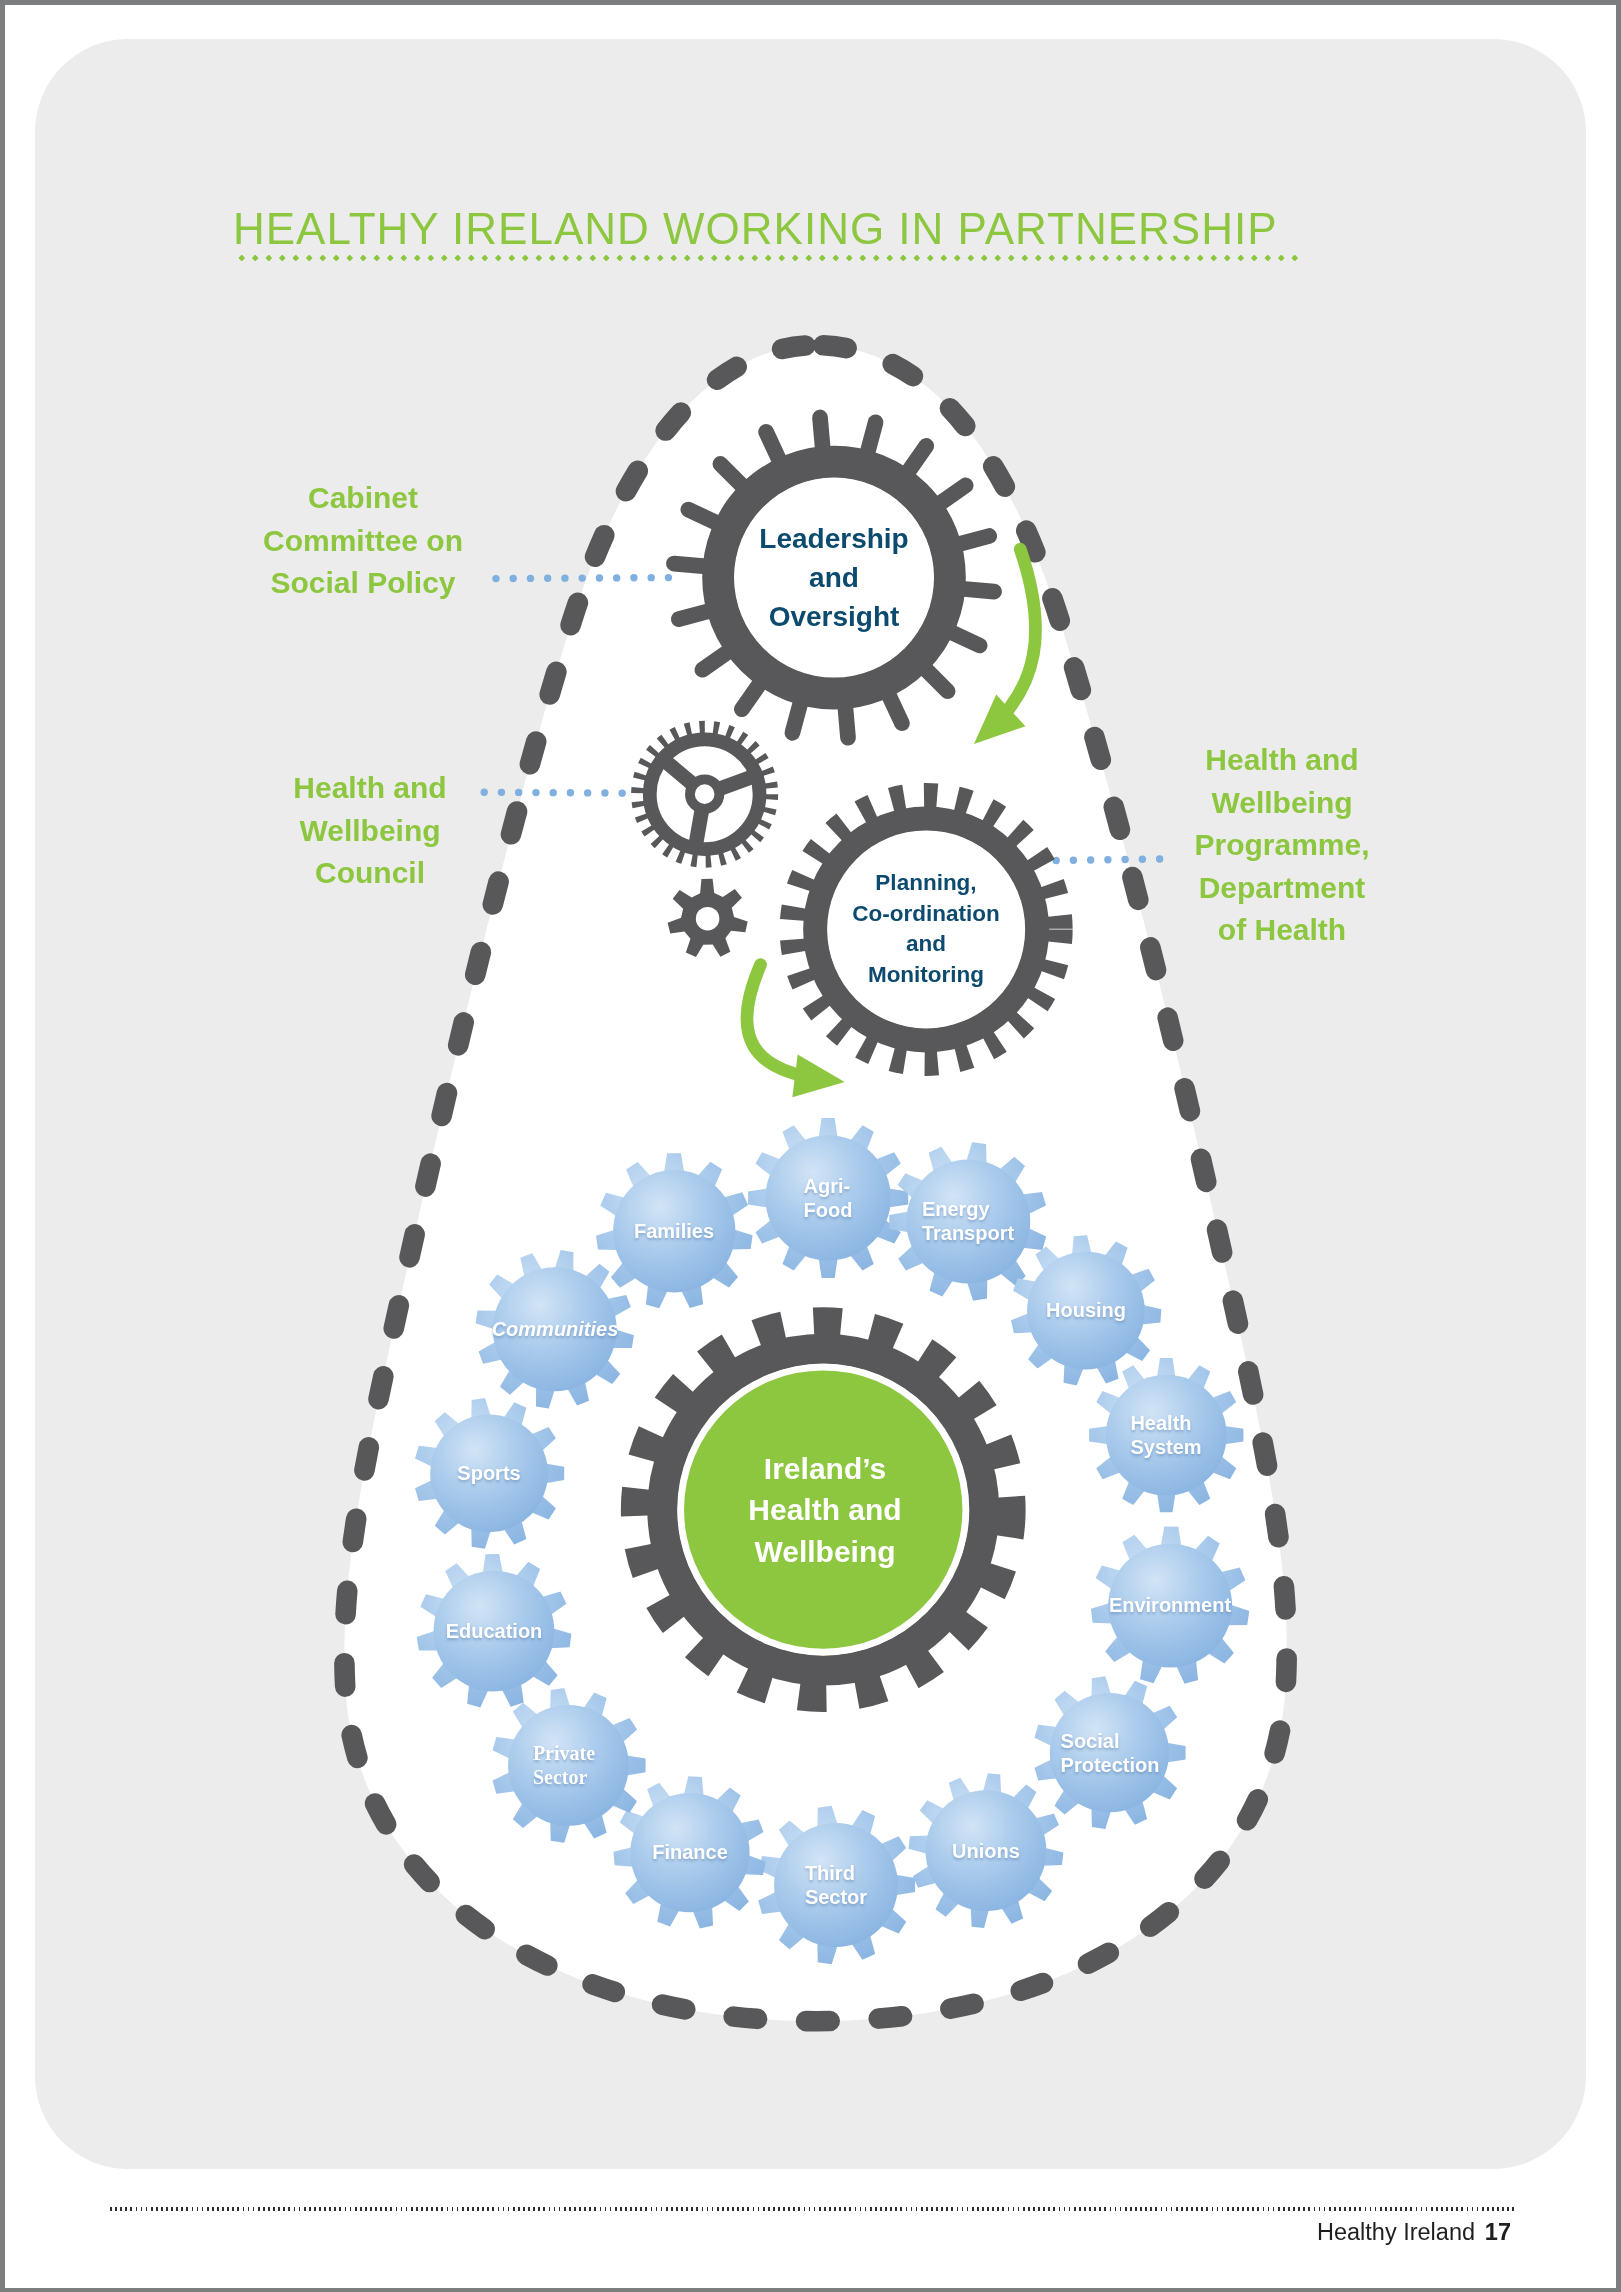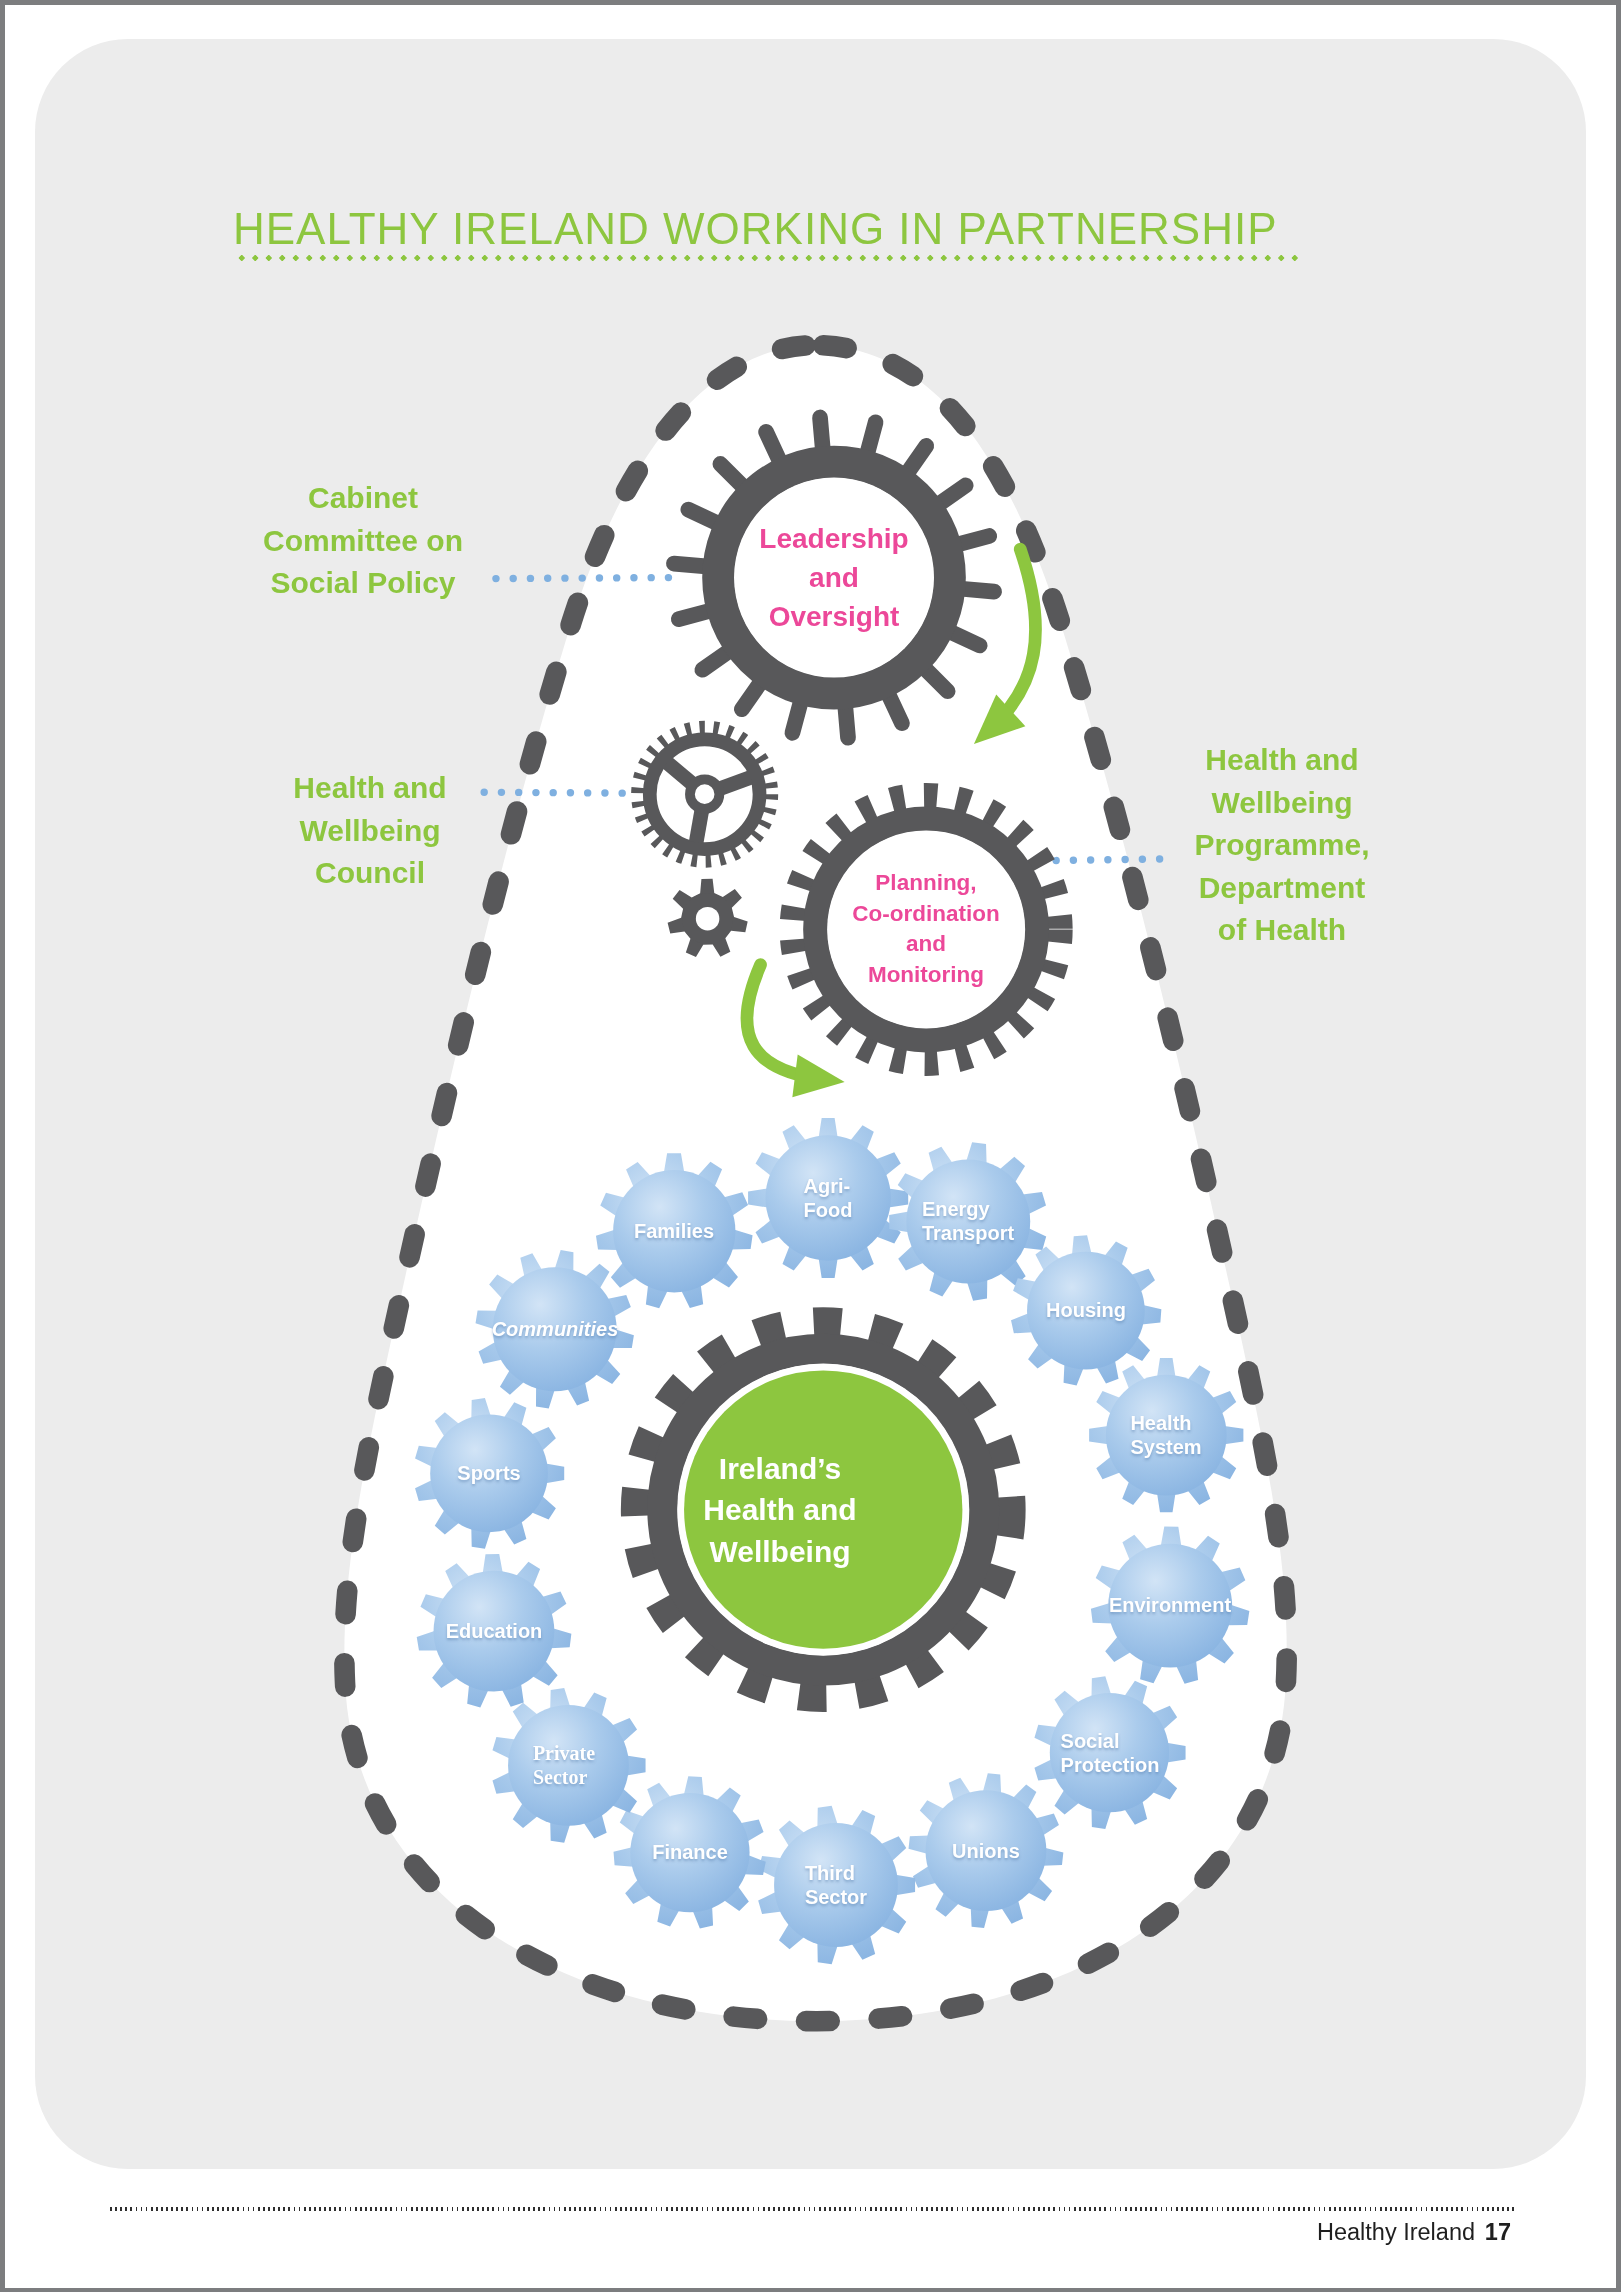--- a/index.html
+++ b/index.html
@@ -22,21 +22,21 @@
     background-image:radial-gradient(circle, #8dc63f 2.6px, rgba(0,0,0,0) 2.7px);
     background-size:13.5px 9.8px; background-position:0 50%; background-repeat:repeat-x;
   }
   .green-label{
     position:absolute; transform:translate(-50%,-50%); z-index:4;
     color:#8dc63f; font-weight:bold; text-align:center; white-space:pre-line;
     font-size:30px; line-height:1.42;
   }
   .gear-green-label{
     position:absolute; transform:translate(-50%,-50%); z-index:4;
-    color:#ec4899; font-weight:bold; text-align:center; white-space:pre-line;
+    color:#0c4a6e; font-weight:bold; text-align:center; white-space:pre-line;
   }
   .leadership-size{font-size:28px; line-height:1.40;}
   .planning-size{font-size:22.5px; line-height:1.36;}
   .center-label{
     position:absolute; transform:translate(-50%,-50%); z-index:4;
     color:#ffffff; font-weight:600; font-size:30px; line-height:1.38;
     text-align:center; white-space:pre-line;
   }
   .sector-label{
     position:absolute; transform:translate(-50%,-50%); z-index:4;
@@ -217,21 +217,21 @@
 Department
 of Health</div>
 
   <div class="gear-green-label leadership-size" style="left:834px; top:578px;">Leadership
 and
 Oversight</div>
   <div class="gear-green-label planning-size" style="left:926px; top:929px;">Planning,
 Co-ordination
 and
 Monitoring</div>
-  <div class="center-label" style="left:780px; top:1510px;">Ireland’s
+  <div class="center-label" style="left:825px; top:1510px;">Ireland’s
 Health and
 Wellbeing</div>
 
   <div class="sector-label" style="left:674px;  top:1231px;">Families</div>
   <div class="sector-label" style="left:828px;  top:1198px;">Agri-
 Food</div>
   <div class="sector-label" style="left:968px;  top:1221px;">Energy
 Transport</div>
   <div class="sector-label" style="left:1086px; top:1310px;">Housing</div>
   <div class="sector-label" style="left:1166px; top:1435px;">Health

